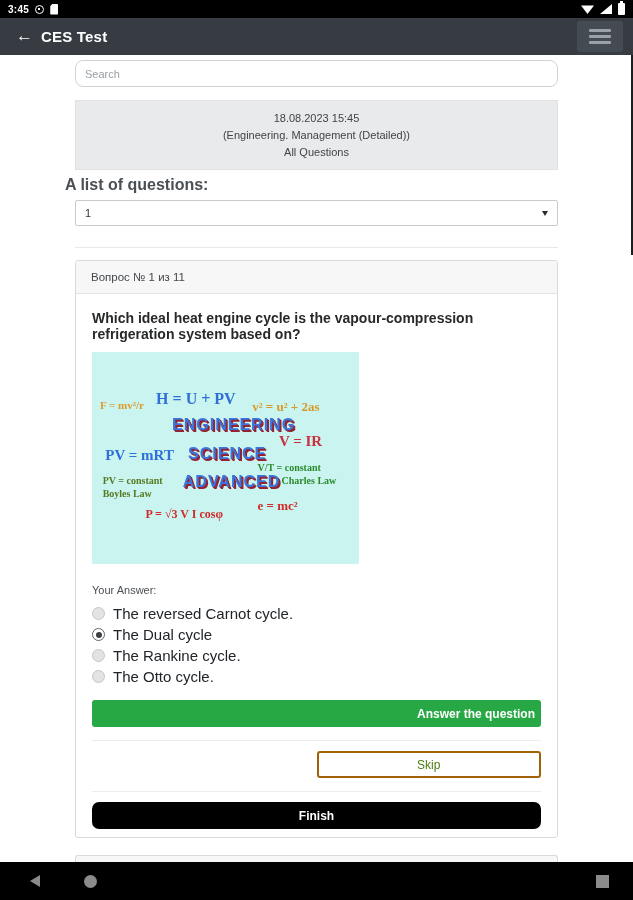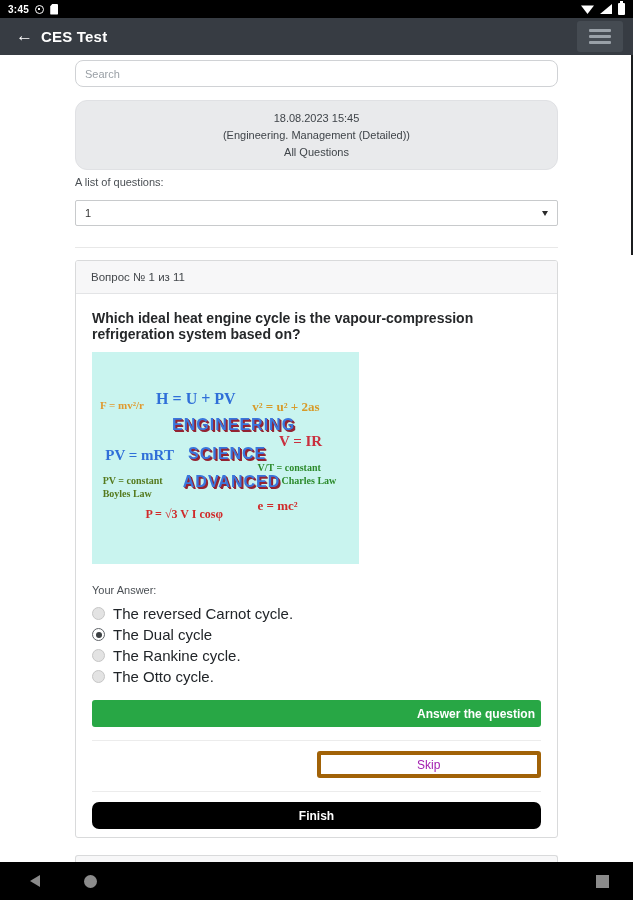--- a/index.html
+++ b/index.html
@@ -31,23 +31,23 @@
   .menu-btn{margin-left:auto;width:46px;height:31px;background:#454b52;border:none;border-radius:3px;
     display:flex;flex-direction:column;justify-content:center;align-items:center;gap:3px;cursor:pointer;}
   .menu-btn .bar{width:22px;height:3px;background:#9aa1a8;border-radius:1px;}
 
   
   .content{position:absolute;top:55px;left:0;width:633px;height:807px;background:#fff;}
   .search{position:absolute;top:5px;left:75px;width:483px;height:27px;border:1px solid #d0d2d5;
     border-radius:8px;padding:0 9px;font-size:11px;color:#333;outline:none;font-family:"Liberation Sans",sans-serif;}
   .search::placeholder{color:#9aa0a6;}
   .info-box{position:absolute;top:45px;left:75px;width:483px;height:70px;background:#e9eaec;
-    border:1px solid #e0e1e4;border-radius:12px;text-align:center;padding-top:9px;
+    border:1px solid #e0e1e4;border-radius:0;text-align:center;padding-top:9px;
     font-size:11px;color:#3f4449;line-height:17px;}
-  .list-label{position:absolute;top:121px;left:75px;font-size:11px;color:#4a4f54;}
+  .list-label{position:absolute;top:121px;left:65px;font-size:16px;color:#4a4f54;font-weight:bold;}
   .select{position:absolute;top:145px;left:75px;width:483px;height:26px;border:1px solid #c8cacc;
     border-radius:2px;background:#fff;display:flex;align-items:center;padding:0 9px;
     font-size:11px;color:#333;cursor:pointer;}
   .caret{margin-left:auto;width:0;height:0;border-left:3.5px solid transparent;
     border-right:3.5px solid transparent;border-top:5px solid #2b2b2b;}
   .divider{position:absolute;top:192px;left:75px;width:483px;border:none;border-top:1px solid #e8e8e8;margin:0;}
 
   
   .card{position:absolute;top:205px;left:75px;width:483px;height:578px;background:#fff;
     border:1px solid #d9dadb;border-radius:3px;overflow:hidden;}
@@ -66,21 +66,21 @@
     margin-right:8px;flex:0 0 auto;position:relative;}
   .radio.selected{background:#fff;border:1.5px solid #5f6368;}
   .radio.selected::after{content:"";position:absolute;left:50%;top:50%;transform:translate(-50%,-50%);
     width:6px;height:6px;border-radius:50%;background:#3c4043;}
   .option-label{font-size:15px;color:#212529;}
   .btn{display:block;width:100%;height:27px;border:none;border-radius:3px;font-size:12px;
     font-weight:bold;cursor:pointer;font-family:"Liberation Sans",sans-serif;}
   .btn.green{margin-top:13px;background:#28a745;color:#fff;text-align:right;}
   .divider2{border:none;border-top:1px solid #ececec;margin:13px 0 10px;}
   .skip-row{display:flex;justify-content:flex-end;}
-  .btn.skip{width:50%;background:#fff;border:4px solid #a16207;color:#a21caf;font-weight:normal;border-radius:3px;}
+  .btn.skip{width:50%;background:#fff;border:2px solid #a16207;color:#4d7c0f;font-weight:normal;border-radius:3px;}
   .btn.red{background:#000000;color:#fff;border-radius:7px;}
 
   .next-card{position:absolute;top:800px;left:75px;width:483px;height:7px;background:#f7f7f8;
     border:1px solid #d9dadb;border-bottom:none;border-radius:3px 3px 0 0;}
   .scrollbar{position:absolute;top:55px;right:0;width:2px;height:200px;background:#1b1d1f;}
 
   
   .nav-bar{position:absolute;top:862px;left:0;width:633px;height:38px;background:#000;}
   .nav-back{position:absolute;left:30px;top:13px;width:0;height:0;
     border-top:6px solid transparent;border-bottom:6px solid transparent;border-right:10px solid #8b8b8b;cursor:pointer;}

